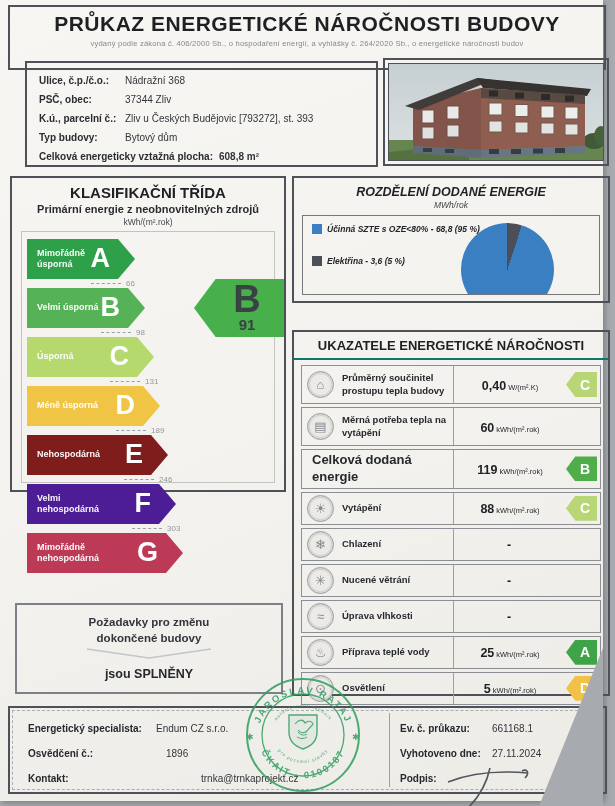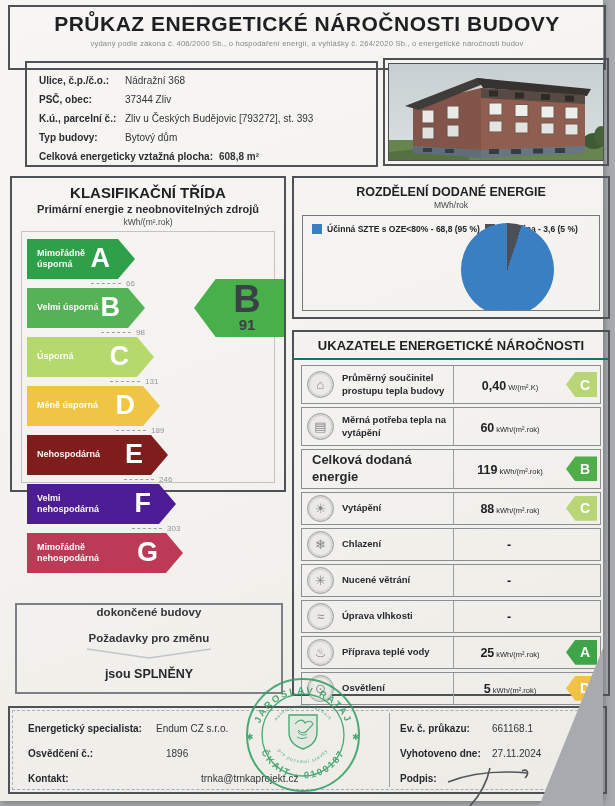--- a/index.html
+++ b/index.html
@@ -69,25 +69,25 @@
   .rletter{font-size:38px;font-weight:800;color:#3a4145;line-height:.85;}
   .rvalue{font-size:15px;font-weight:bold;color:#3a4145;margin-top:1px;}
 
   
   .req-box{left:15px;top:603px;width:268px;height:91px;border-color:#7d8087;text-align:center;}
   .req-line{font-size:11.5px;font-weight:bold;color:#33353b;line-height:1.35;}
   .req-line.first{margin-top:10px;}
   .req-status{font-size:12.5px;font-weight:bold;color:#26282d;margin-top:2px;}
 
   
-  .pie-box{left:292px;top:176px;width:318px;height:143px;}
+  .pie-box{left:292px;top:176px;width:318px;height:127px;font-style:italic;}
   .pie-title{font-size:12.5px;font-weight:bold;text-align:center;margin-top:7px;color:#1e2023;}
   .pie-unit{font-size:8.5px;text-align:center;margin-top:1px;color:#44464c;}
   .pie-inner{position:absolute;left:8px;right:8px;top:37px;bottom:6px;border:1px solid #74777c;overflow:hidden;}
-  .legend{position:absolute;left:9px;top:8px;display:flex;gap:5px;}
+  .legend{position:absolute;left:9px;top:8px;display:flex;flex-direction:column;gap:22px;}
   .legend-item{display:flex;align-items:flex-start;gap:5px;}
   .swatch{width:10px;height:10px;flex:none;margin-top:0;}
   .legend-label{font-size:8.5px;font-weight:bold;color:#22242a;}
   .pie-circle{position:absolute;left:158px;top:7px;width:93px;height:93px;border-radius:50%;}
 
   
   .ind-box{left:292px;top:330px;width:318px;height:366px;}
   .ind-title{font-size:13px;font-weight:bold;text-align:center;height:26px;line-height:27px;border-bottom:2px solid #0f766e;color:#1e2023;}
   .ind-rows{padding:5px 7px;display:flex;flex-direction:column;gap:3px;}
   .ind-row{border:1px solid #8b8e93;display:flex;align-items:stretch;min-height:32px;box-sizing:border-box;}
@@ -283,22 +283,22 @@
       </div>
 
       <div class="rating" style="background: rgb(71, 176, 75);">
         <span class="rletter">B</span>
         <span class="rvalue">91</span>
       </div>
     </div>
   </div>
 
   <div class="box req-box">
+    <div class="req-line first">Požadavky pro změnu</div>
     <div class="req-line">dokončené budovy</div>
-    <div class="req-line first">Požadavky pro změnu</div>
     <svg width="140" height="15">
       <polyline points="8,3 70,12 132,3" fill="none" stroke="#c2c5c9" stroke-width="1.5"></polyline>
     </svg>
     <div class="req-status">jsou SPLNĚNY</div>
   </div>
 
   <div class="box pie-box">
     <div class="pie-title">ROZDĚLENÍ DODANÉ ENERGIE</div>
     <div class="pie-unit">MWh/rok</div>
     <div class="pie-inner">

